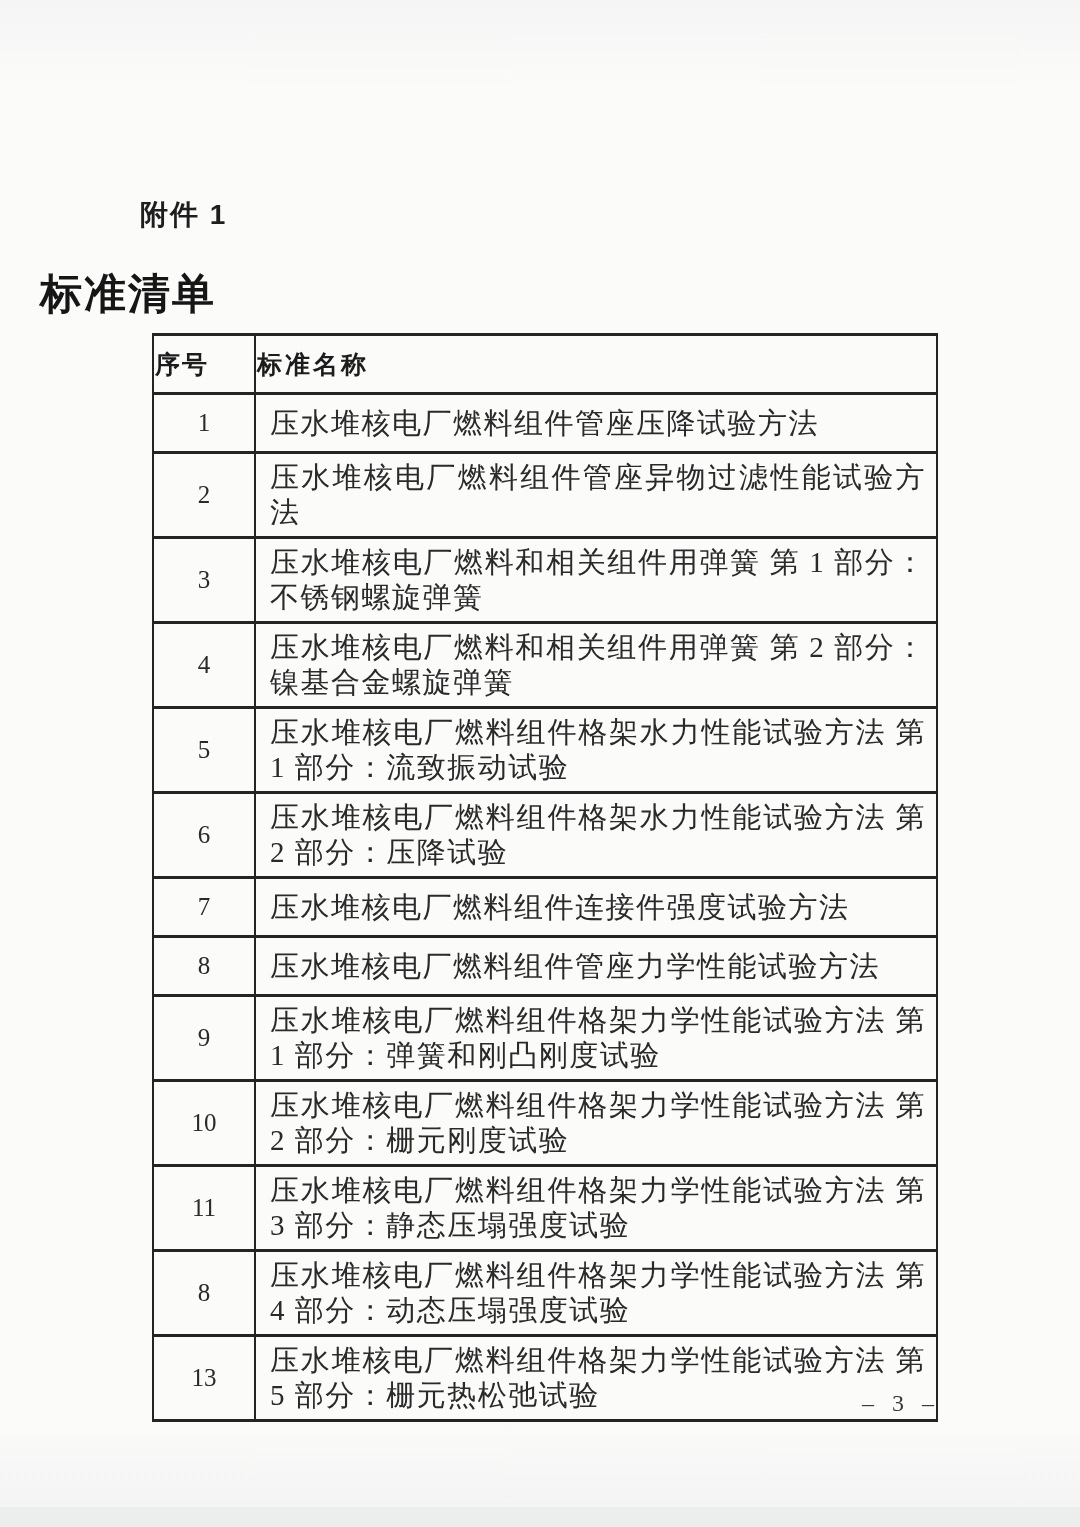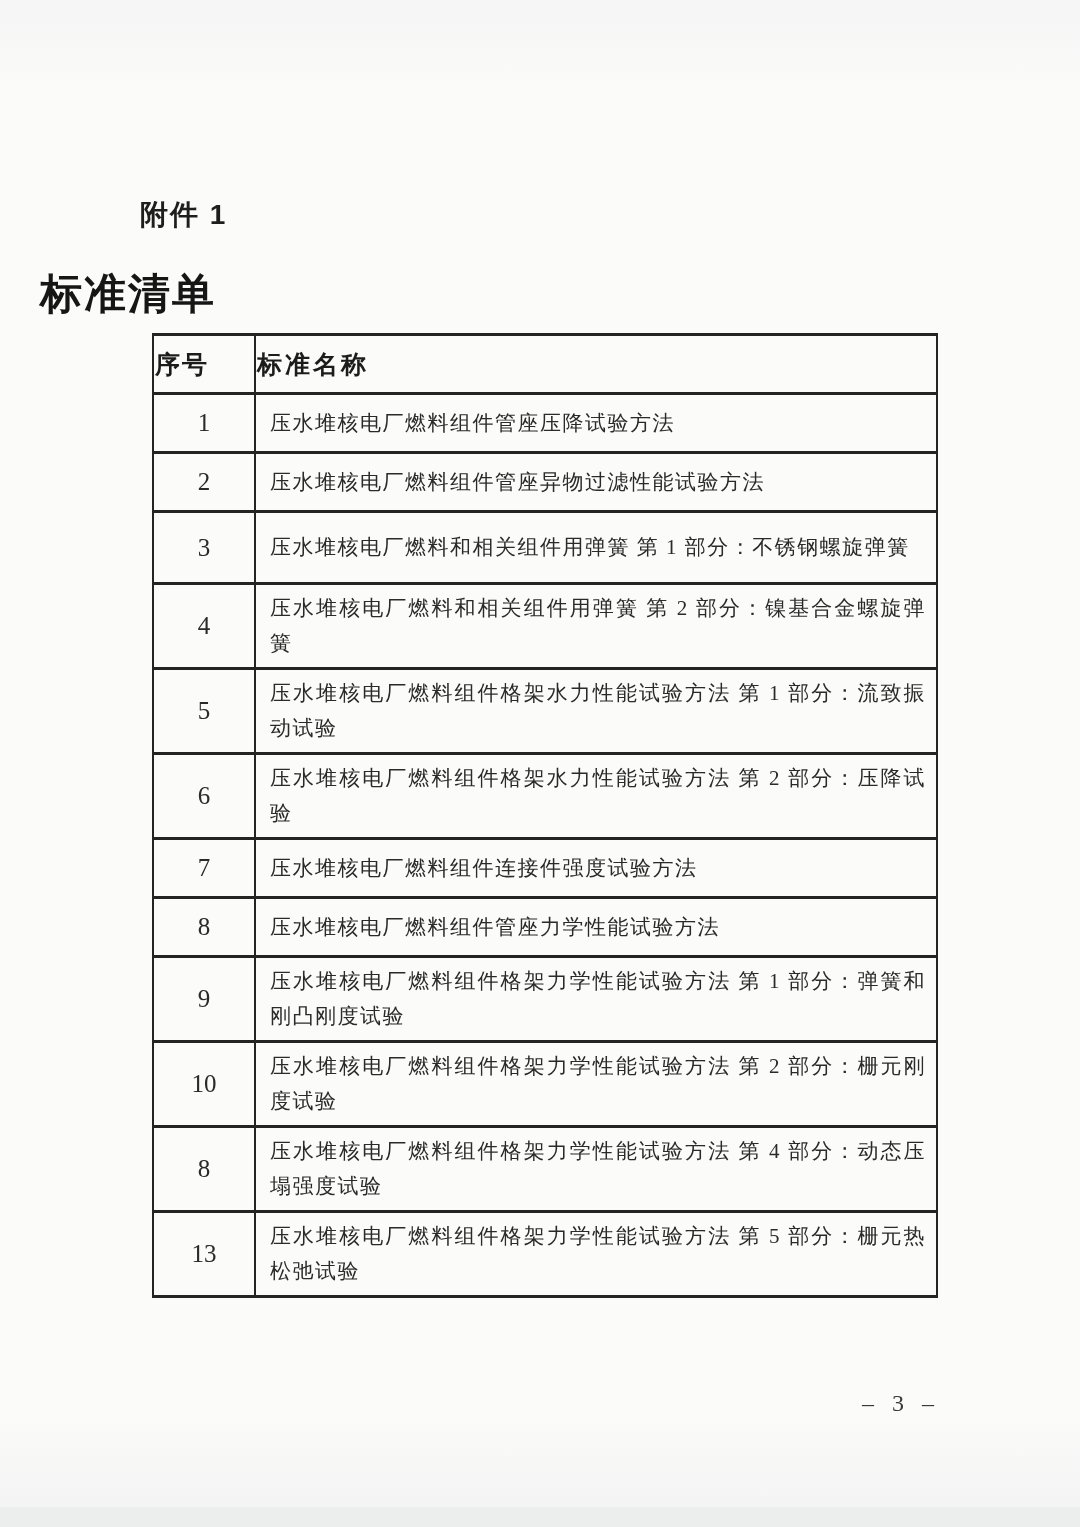--- a/index.html
+++ b/index.html
@@ -74,21 +74,21 @@
     letter-spacing: 3px;
     text-align: left;
     color: #1c1c1c;
   }
   .cell-no {
     text-align: center;
     font-size: 25px;
     color: #2a2a2a;
   }
   .cell-name {
-    font-size: 21px;
+    font-size: 29px;
     line-height: 35px;
     letter-spacing: 1.5px;
     padding: 6px 10px 6px 14px;
     text-align: justify;
     color: #2a2a2a;
   }
   .page-number {
     position: absolute;
     top: 1390px;
     left: 0;
@@ -153,20 +153,24 @@
     </tr>
     <tr class="h-d">
       <td class="cell-no">9</td>
       <td class="cell-name">压水堆核电厂燃料组件格架力学性能试验方法 第 1 部分：弹簧和刚凸刚度试验</td>
     </tr>
     <tr class="h-d">
       <td class="cell-no">10</td>
       <td class="cell-name">压水堆核电厂燃料组件格架力学性能试验方法 第 2 部分：栅元刚度试验</td>
     </tr>
     <tr class="h-d">
+      <td class="cell-no">11</td>
+      <td class="cell-name">压水堆核电厂燃料组件格架力学性能试验方法 第 3 部分：静态压塌强度试验</td>
+    </tr>
+    <tr class="h-d">
       <td class="cell-no">8</td>
       <td class="cell-name">压水堆核电厂燃料组件格架力学性能试验方法 第 4 部分：动态压塌强度试验</td>
     </tr>
     <tr class="h-d">
       <td class="cell-no">13</td>
       <td class="cell-name">压水堆核电厂燃料组件格架力学性能试验方法 第 5 部分：栅元热松弛试验</td>
     </tr>
   </tbody>
     </table>
 

